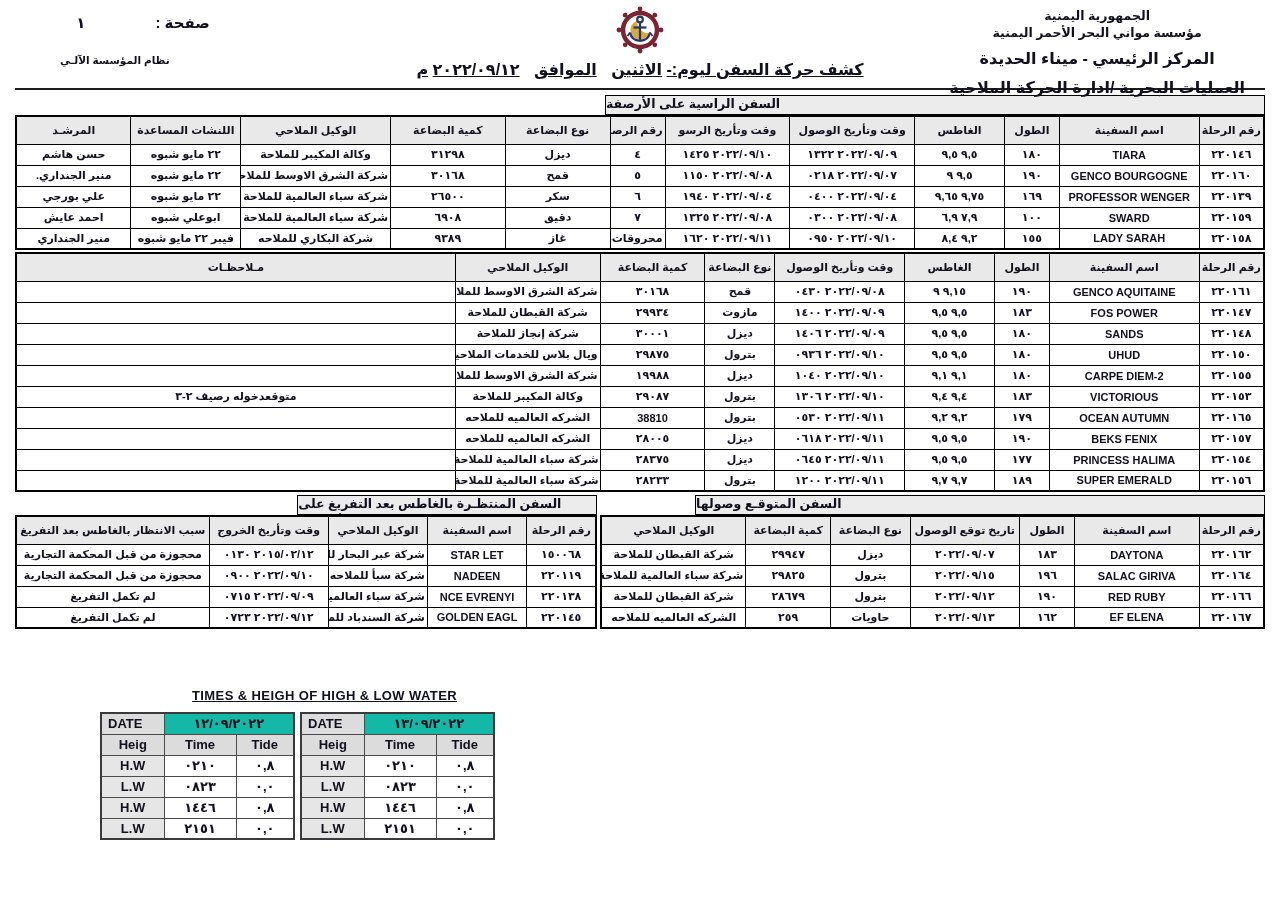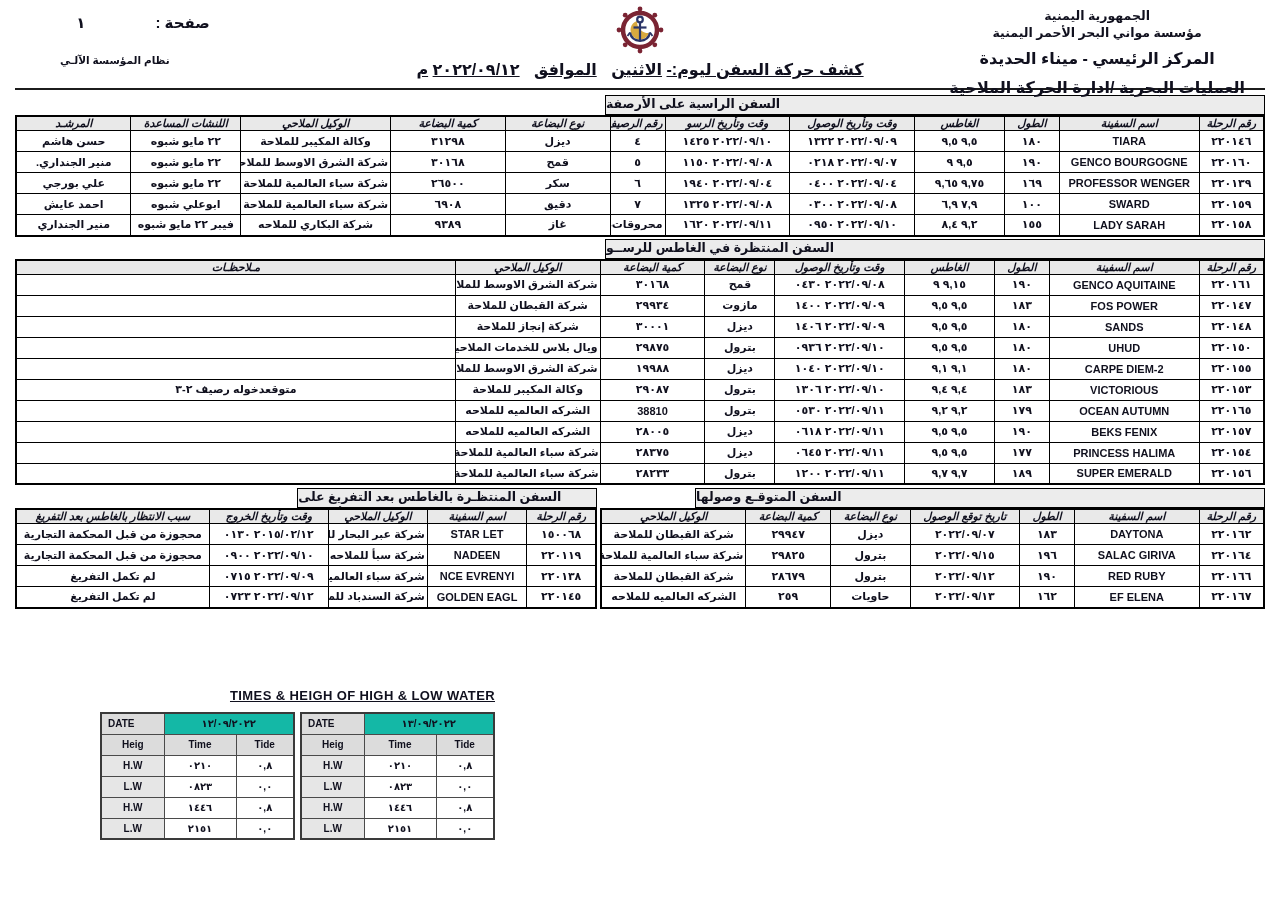--- a/index.html
+++ b/index.html
@@ -33,35 +33,35 @@
   }
   .tbar-berthed, .tbar-anchor { width:660px; }
   .tbar-expected { width:570px; }
   .tbar-after { width:300px; }
   table.data { width:100%; border-collapse:collapse; table-layout:fixed; border:2px solid #000; }
   table.data th, table.data td {
     border:1px solid #000; height:21px; padding:0 2px;
     font-size:11px; font-weight:bold; text-align:center; vertical-align:middle;
     overflow:hidden; white-space:nowrap; unicode-bidi:plaintext;
   }
-  table.data th { background:#e9e9e9; height:14px;font-style:italic; }
+  table.data th { background:#e9e9e9; height:28px; }
   .sec { margin-top:0; }
   .sec-berthed { margin-top:5px; }
   .sec-anchor { margin-top:2px; }
   .split { margin-top:3px; display:flex; gap:3px; align-items:flex-start; }
   .split .col-expected { width:53.2%; }
   .split .col-after { width:46.6%; }
 
   
   .tide-wrap { position:absolute; left:100px; top:688px; direction:ltr; }
-  .tide-title { font-size:13px; font-weight:bold; text-decoration:underline; letter-spacing:.4px; margin-left:92px; margin-bottom:9px;text-align:right; }
+  .tide-title { font-size:13px; font-weight:bold; text-decoration:underline; letter-spacing:.4px; margin-left:92px; margin-bottom:9px; }
   .tide-tables { display:flex; gap:5px; }
   table.tide { border-collapse:collapse; border:2px solid #3a3a3a; }
   table.tide td {
-    border:1.5px solid #4a4a4a; height:21px; font-size:10px; font-weight:bold;
+    border:1.5px solid #4a4a4a; height:21px; font-size:13px; font-weight:bold;
     text-align:center; vertical-align:middle; unicode-bidi:plaintext; padding:0 3px;
   }
   table.tide .c-heig { width:63px; } table.tide .c-time { width:72px; } table.tide .c-tide { width:58px; }
   table.tide tr.hdr td { background:#dcdcdc;margin-top:48px; }
   table.tide td.date-lbl { background:#dcdcdc; text-align:left; padding-left:6px; }
   table.tide td.date-val { background:#14b8a6; }
   table.tide tbody td:first-child { background:#e6e6e6; }
 </style>
 </head>
 <body>
@@ -221,21 +221,20 @@
             <td>٩٣٨٩</td>
             <td>شركة البكاري للملاحه</td>
             <td>فيبر ٢٢ مايو شبوه</td>
             <td>منير الجنداري</td>
           </tr>
         </tbody>
     </table>
   </div>
 
   <div class="sec sec-anchor">
-    <div class="tbar tbar-anchor">السفن المنتظرة في الغاطس للرســو</div>
     <table class="data">
       <colgroup>
         <col style="width:5.2%">
           <col style="width:12%">
           <col style="width:4.4%">
           <col style="width:7.2%">
         <col style="width:10.4%">
           <col style="width:5.6%">
           <col style="width:8.4%">
           <col style="width:11.6%">

